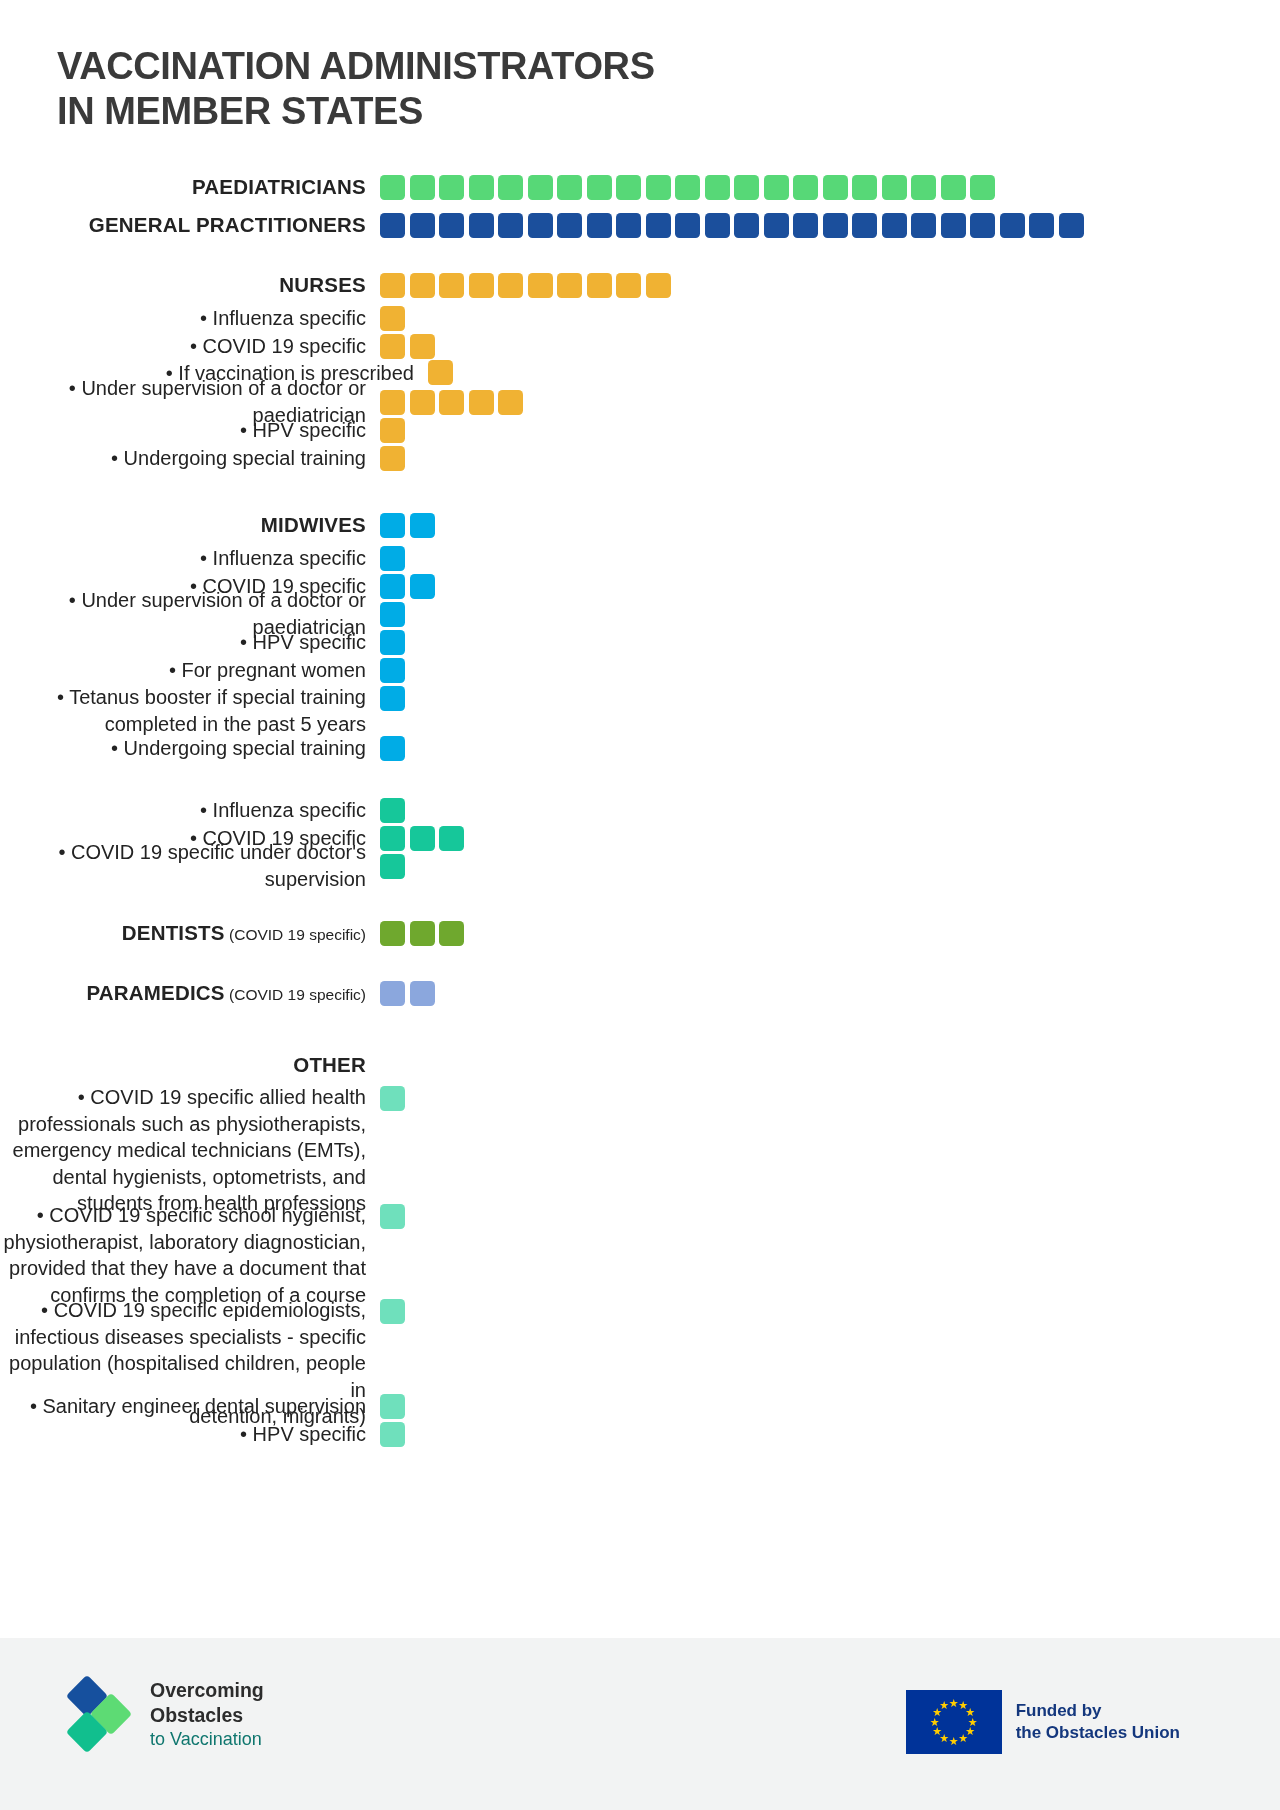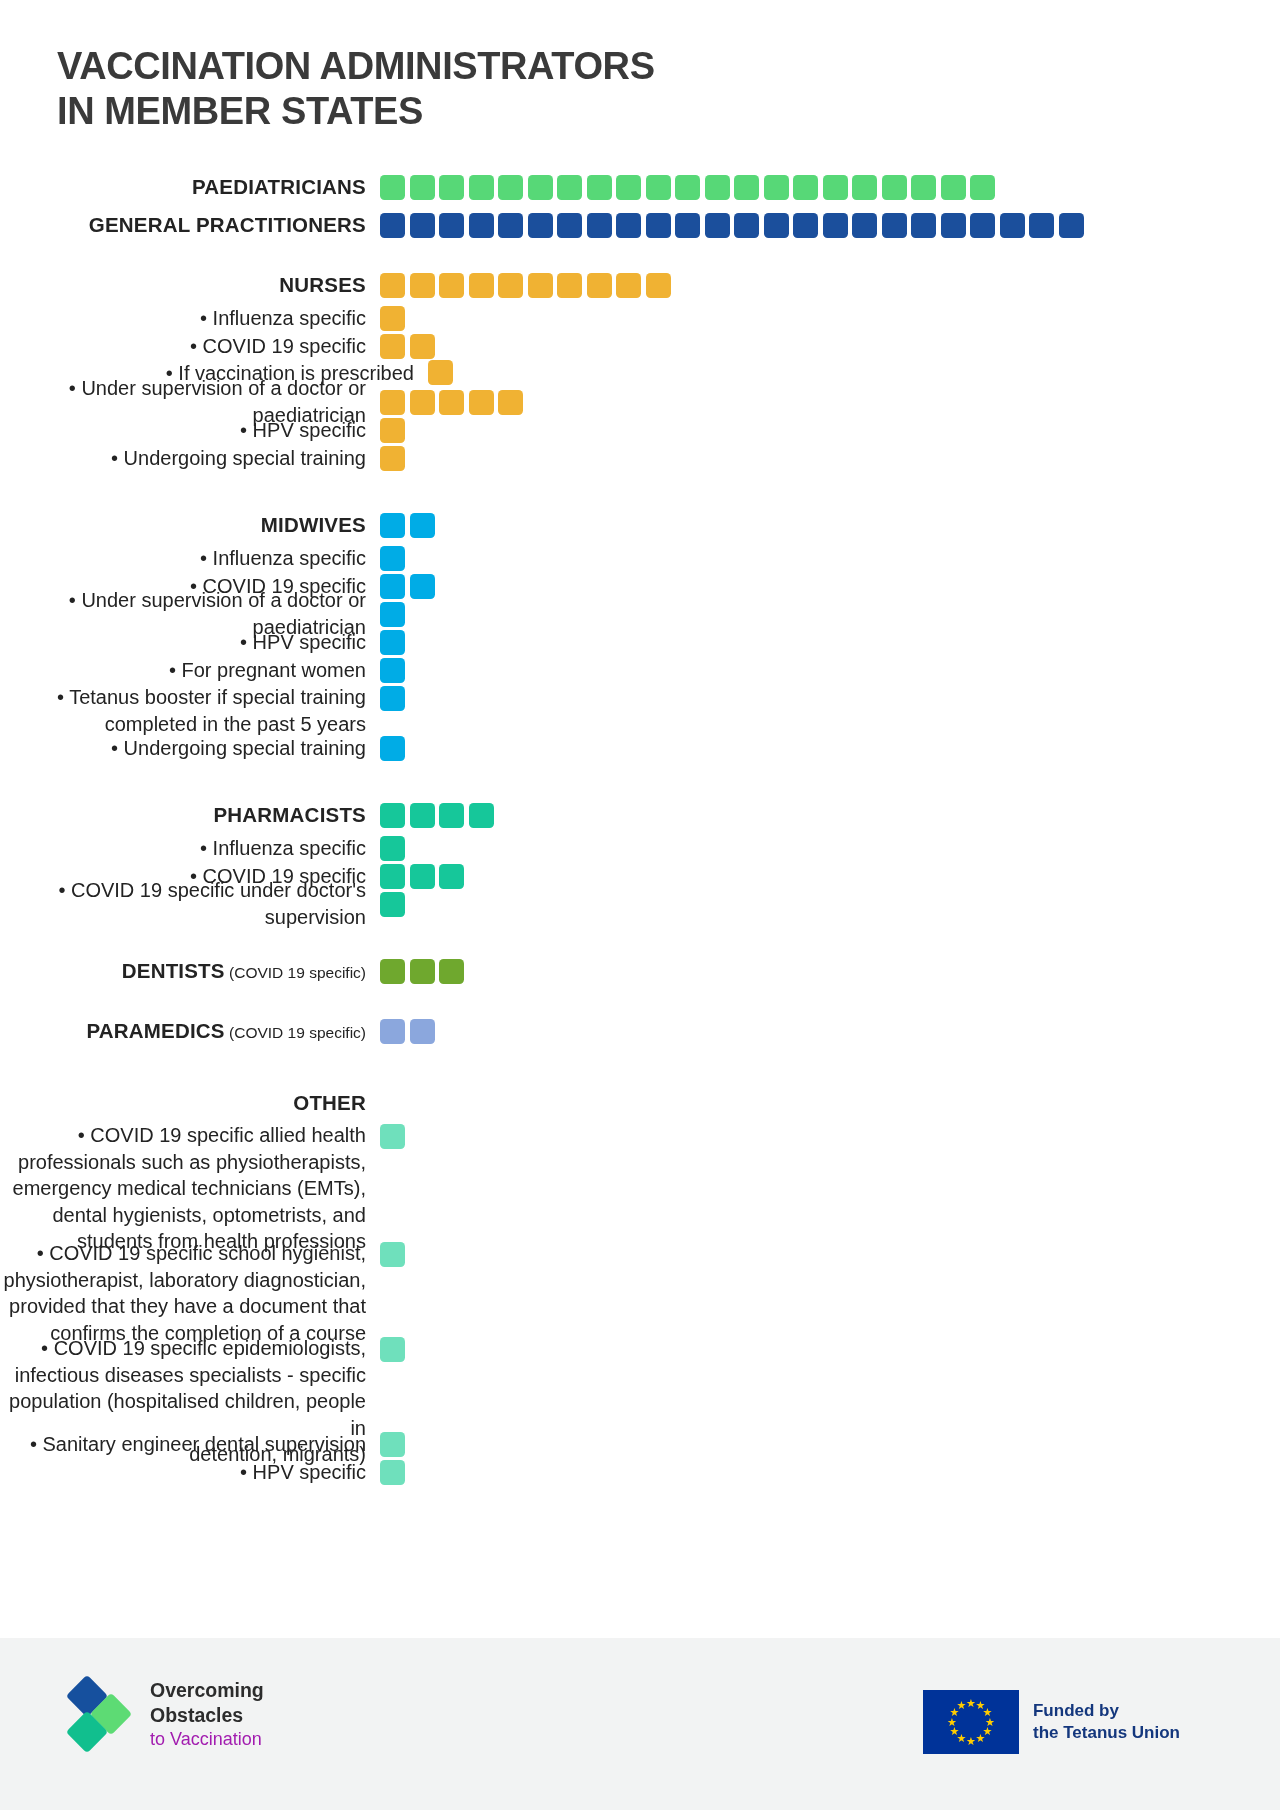--- a/index.html
+++ b/index.html
@@ -58,21 +58,21 @@
   }
   .logo-wrap { position:absolute; left:68px; top:40px; display:flex; align-items:center; }
   .diamonds { position:relative; width:72px; height:70px; flex:0 0 auto; }
   .dia { position:absolute; width:30px; height:30px; transform:rotate(45deg); border-radius:4px; }
   .dia.blue  { left:4px;  top:2px;  background:#16509e; }
   .dia.green { left:28px; top:20px; background:#5ddb74; }
   .dia.teal  { left:4px;  top:38px; background:#11bf8e; }
   .logo-text { margin-left:10px; line-height:1.28; }
   .logo-text .l1 { font-size:19.5px; font-weight:bold; color:#2c2c2c; }
   .logo-text .l2 { font-size:19.5px; font-weight:bold; color:#2c2c2c; }
-  .logo-text .l3 { font-size:18px; font-weight:normal; color:#a21caf; }
+  .logo-text .l3 { font-size:18px; font-weight:normal; color:#0f766e; }
 
   .eu-wrap { position:absolute; right:100px; top:52px; display:flex; align-items:center; }
   .eu-flag {
     width:96px; height:64px; background:#003399; position:relative; flex:0 0 auto;
   }
   .eu-star {
     position:absolute; color:#ffcc00; font-size:11px; line-height:11px;
     width:11px; height:11px; text-align:center;
   }
   .eu-text { margin-left:14px; line-height:1.3; }
@@ -245,29 +245,20 @@
           <span class="sq" style="background: rgb(0, 172, 230);"></span>
         </div>
       </div>
       <div class="row r-sub" style="align-items: center;">
         <div class="lbl sub" style="white-space: pre-line;">• Undergoing special training</div>
         <div class="squares">
           <span class="sq" style="background: rgb(0, 172, 230);"></span>
         </div>
       </div>
       <div class="gap-lg"></div>
-      <div class="row r-main">
-        <div class="lbl main"><span>PHARMACISTS</span></div>
-        <div class="squares">
-          <span class="sq" style="background: rgb(22, 199, 154);"></span>
-          <span class="sq" style="background: rgb(22, 199, 154);"></span>
-          <span class="sq" style="background: rgb(22, 199, 154);"></span>
-          <span class="sq" style="background: rgb(22, 199, 154);"></span>
-        </div>
-      </div>
       <div class="row r-sub" style="align-items: center;">
         <div class="lbl sub" style="white-space: pre-line;">• Influenza specific</div>
         <div class="squares">
           <span class="sq" style="background: rgb(22, 199, 154);"></span>
         </div>
       </div>
       <div class="row r-sub" style="align-items: center;">
         <div class="lbl sub" style="white-space: pre-line;">• COVID 19 specific</div>
         <div class="squares">
           <span class="sq" style="background: rgb(22, 199, 154);"></span>
@@ -369,18 +360,18 @@
           <span class="eu-star" style="left: 52px; top: 42.9545px;">★</span>
           <span class="eu-star" style="left: 42.5px; top: 45.5px;">★</span>
           <span class="eu-star" style="left: 33px; top: 42.9545px;">★</span>
           <span class="eu-star" style="left: 26.0455px; top: 36px;">★</span>
           <span class="eu-star" style="left: 23.5px; top: 26.5px;">★</span>
           <span class="eu-star" style="left: 26.0455px; top: 17px;">★</span>
           <span class="eu-star" style="left: 33px; top: 10.0455px;">★</span>
         </div>
       <div class="eu-text">
         <div>Funded by</div>
-        <div>the Tetanus Union</div>
+        <div>the Obstacles Union</div>
       </div>
     </div>
   </div>
 
 </div>
 
 </body></html>

